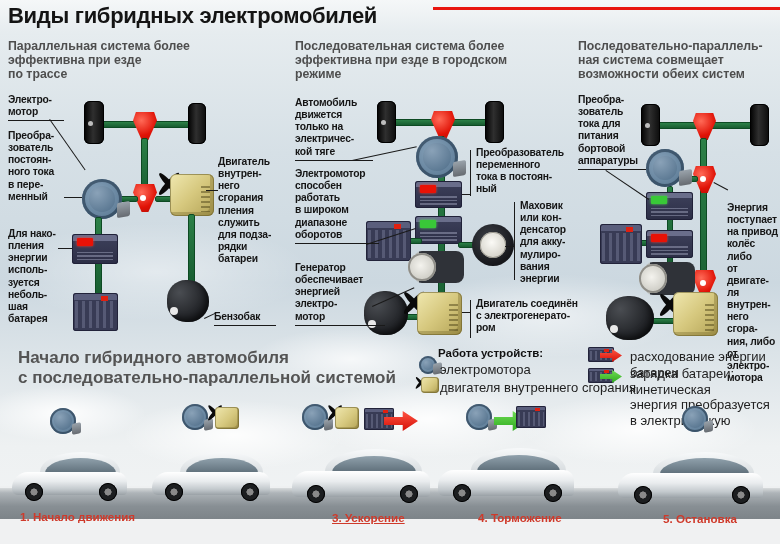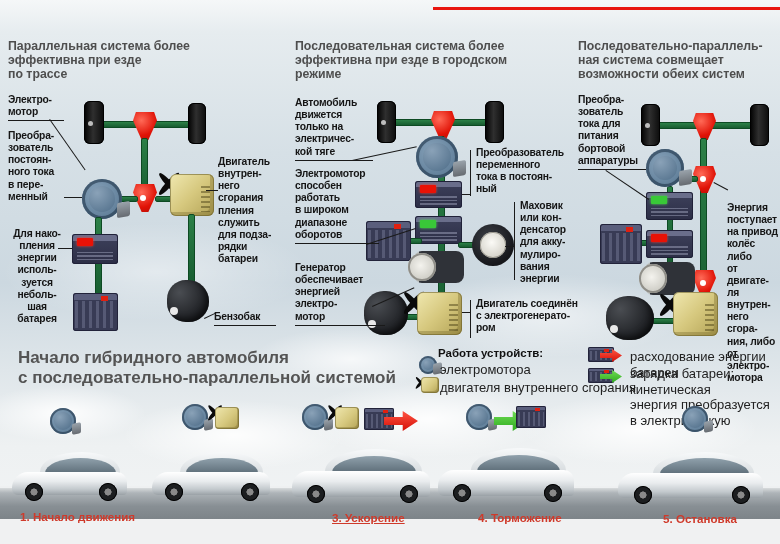--- a/index.html
+++ b/index.html
@@ -96,20 +96,21 @@
     background:linear-gradient(180deg,#90a1ac,#5c6c77); border-radius:55% 55% 0 0 / 100% 100% 0 0;}
   .car .w{position:absolute; bottom:0; width:18px; height:18px; border-radius:50%;
     background:radial-gradient(circle,#8a8a8a 0 26%, #1c1e20 30% 100%); box-shadow:inset 0 0 0 1px #000;}
   .car .wf{left:11%;} .car .wr{right:9%;}
 </style>
 </head>
 <body>
 
 <div class="stage">
 
+  <div class="abs title">Виды гибридных электромобилей</div>
   <div class="abs rule" style="left:433px;top:7px;width:347px;height:3px;"></div>
 
   <div class="abs colhead" style="left:8px;top:40px;width:240px;">Параллельная система более
 эффективна при езде
 по трассе</div>
   <div class="abs colhead" style="left:295px;top:40px;width:255px;">Последовательная система более
 эффективна при езде в городском
 режиме</div>
   <div class="abs colhead" style="left:578px;top:40px;width:200px;">Последовательно-параллель-
 ная система совмещает
@@ -150,21 +151,21 @@
   <div class="abs lbl ul" style="left:8px;top:94px;width:56px;">Электро-
 мотор</div>
   <div class="abs leader" style="left:50px;top:119px;width:62px;transform:rotate(55deg);"></div>
   <div class="abs lbl" style="left:8px;top:130px;width:58px;">Преобра-
 зователь
 постоян-
 ного тока
 в пере-
 менный</div>
   <div class="abs leader" style="left:64px;top:197px;width:18px;"></div>
-  <div class="abs lbl" style="left:8px;top:228px;width:58px;text-align:center;">Для нако-
+  <div class="abs lbl" style="left:8px;top:228px;width:58px;">Для нако-
 пления
 энергии
 исполь-
 зуется
 неболь-
 шая
 батарея</div>
   <div class="abs leader" style="left:58px;top:248px;width:14px;"></div>
   <div class="abs lbl" style="left:218px;top:156px;width:76px;">Двигатель
 внутрен-

